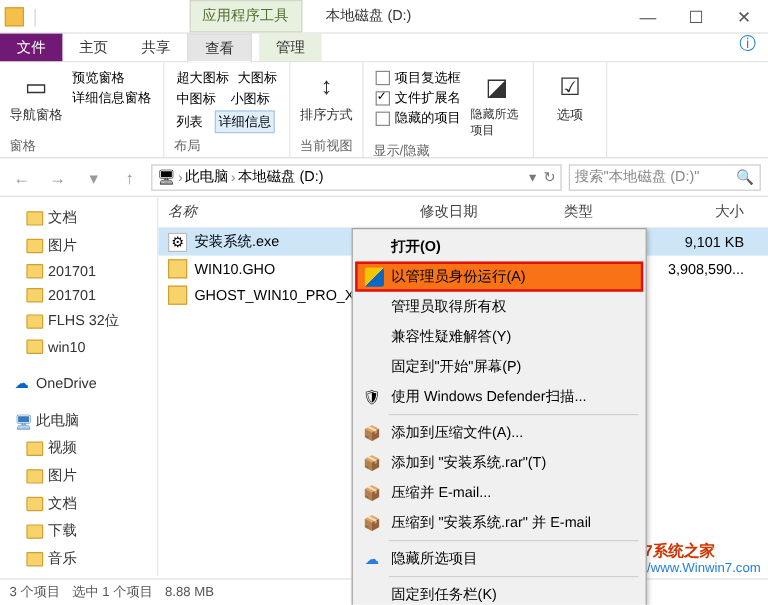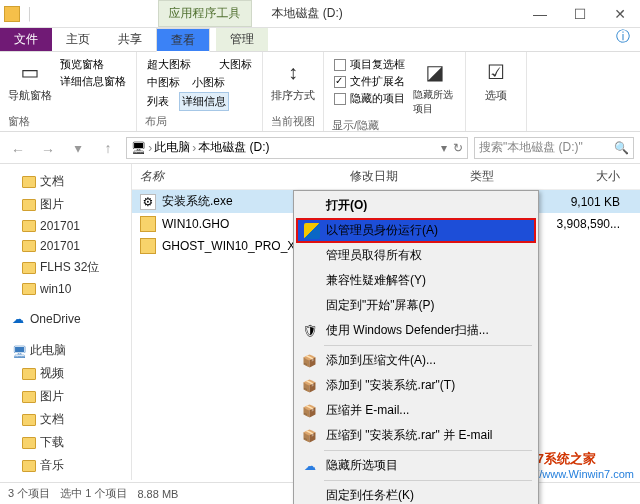--- a/index.html
+++ b/index.html
@@ -9,21 +9,21 @@
 .titlebar .qat { display: flex; align-items: center; padding: 0 4px; gap: 6px; }
 .titlebar .qat-icon { width: 16px; height: 16px; background: #f5c04a; border: 1px solid #d1a030; }
 .titlebar .tool-tab { margin-left: 120px; padding: 4px 10px; background: #e8f0e0; color: #507030; border: 1px solid #d0d8c8; }
 .titlebar .title { margin-left: 20px; color: #333; }
 .titlebar .win-controls { margin-left: auto; display: flex; }
 .titlebar .win-btn { width: 40px; height: 28px; display: flex; align-items: center; justify-content: center; color: #555; font-size: 14px; }
 
 .menubar { height: 24px; display: flex; align-items: stretch; border-bottom: 1px solid #ddd; }
 .menubar .file-tab { background: #701a75; color: #fff; padding: 4px 14px; display: flex; align-items: center; }
 .menubar .tab { padding: 4px 14px; display: flex; align-items: center; color: #333; }
-.menubar .tab.active { border: 1px solid #ddd; border-bottom: 1px solid #fff; background: #3b82f6; margin-bottom: -1px; }
+.menubar .tab.active { border: 1px solid #ddd; border-bottom: 1px solid #fff; background: #e5e5e5; margin-bottom: -1px; }
 .menubar .help { margin-left: auto; padding: 0 10px; color: #1979ca; font-size: 14px; }
 
 .ribbon { height: 80px; background: #fff; border-bottom: 1px solid #ddd; display: flex; }
 .ribbon-group { border-right: 1px solid #e5e5e5; padding: 4px 8px 2px; display: flex; flex-direction: column; }
 .ribbon-group .group-body { flex: 1; display: flex; gap: 6px; align-items: flex-start; }
 .ribbon-group .group-label { font-size: 11px; color: #666; padding-top: 2px; }
 .big-btn { display: flex; flex-direction: column; align-items: center; width: 44px; color: #333; font-size: 11px; }
 .big-btn .icon-lg { width: 32px; height: 32px; display: flex; align-items: center; justify-content: center; font-size: 20px; }
 .small-row { display: flex; align-items: center; gap: 4px; font-size: 11px; padding: 1px 2px; }
 .small-row.active { border: 1px solid #a6c7e6; background: #e0eef9; }
@@ -56,21 +56,21 @@
 .row.selected { background: #cde6f7; }
 .row .cell-name { width: 210px; padding-left: 8px; display: flex; align-items: center; gap: 6px; }
 .row .cell-size { flex: 1; text-align: right; padding-right: 20px; }
 .row .fic { width: 16px; height: 16px; display: inline-flex; align-items: center; justify-content: center; }
 .fic.exe { background: #fff; border: 1px solid #bbb; }
 .fic.gho { background: #f8d36b; border: 1px solid #d1a030; }
 
 .context-menu { position: absolute; left: 293px; top: 190px; width: 246px; background: #f0f0f0; border: 1px solid #a0a0a0; box-shadow: 2px 2px 4px rgba(0,0,0,0.25); z-index: 50; padding: 2px; }
 .ctx-item { display: flex; align-items: flex-end; padding: 4px 8px 4px 30px; font-size: 12px; position: relative; }
 .ctx-item.bold { font-weight: bold; }
-.ctx-item.highlight { background: #1d4ed8; border: 2px solid #e01010; padding: 2px 6px 2px 28px; }
+.ctx-item.highlight { background: #f97316; border: 2px solid #e01010; padding: 2px 6px 2px 28px; }
 .ctx-item .ic { position: absolute; left: 6px; width: 16px; height: 16px; display: flex; align-items: center; justify-content: center; font-size: 12px; }
 .ctx-sep { height: 1px; background: #d0d0d0; margin: 2px 4px 2px 28px; }
 .shield { background: linear-gradient(135deg, #f3c600 50%, #0a67c5 50%); border-radius: 2px; }
 
 .statusbar { position: absolute; bottom: 0; left: 0; right: 0; height: 22px; border-top: 1px solid #e0e0e0; display: flex; align-items: center; padding: 0 8px; font-size: 11px; color: #555; gap: 10px; }
 .watermark { position: absolute; right: 6px; bottom: 24px; display: flex; align-items: center; gap: 4px; font-size: 13px; }
 .watermark .logo { width: 22px; height: 22px; background: conic-gradient(#e23 0 90deg, #4a4 90deg 180deg, #28d 180deg 270deg, #fc0 270deg 360deg); border-radius: 50%; }
 .watermark .t1 { color: #d13400; font-weight: bold; }
 .watermark .url { color: #247fdc; font-size: 11px; display: block; }
 
@@ -116,21 +116,21 @@
         <div class="small-row">
             <span>详细信息窗格</span>
           </div>
       </div>
     </div>
     <div class="group-label">窗格</div>
   </div>
 
   <div class="ribbon-group">
     <div class="group-body" style="flex-direction:column;gap:1px">
-      <div style="display:flex;gap:24px">
+      <div style="display:flex;gap:3px">
         <div class="small-row">
             <span>超大图标</span>
           </div>
         <div class="small-row">
             <span>大图标</span>
           </div>
       </div>
       <div style="display:flex;gap:8px">
         <div class="small-row">
             <span>中图标</span>

